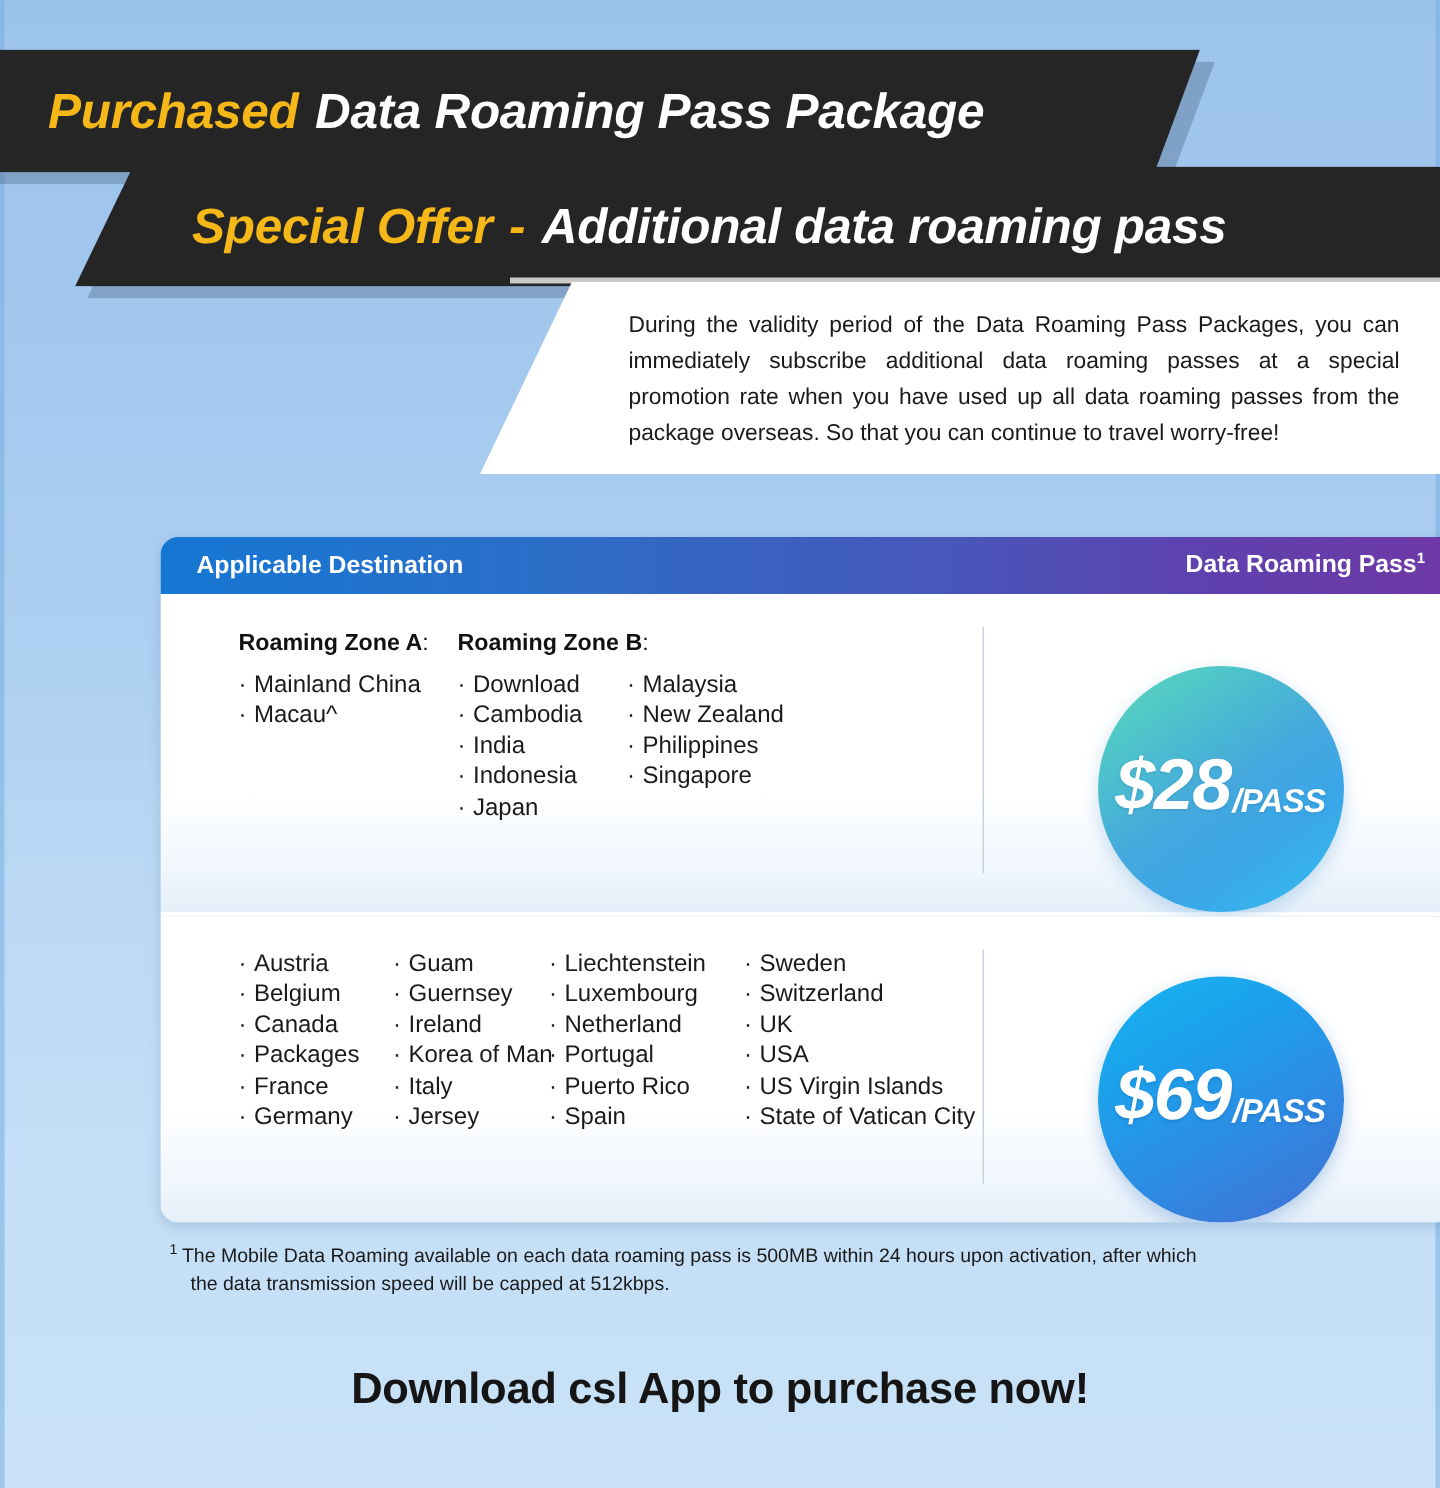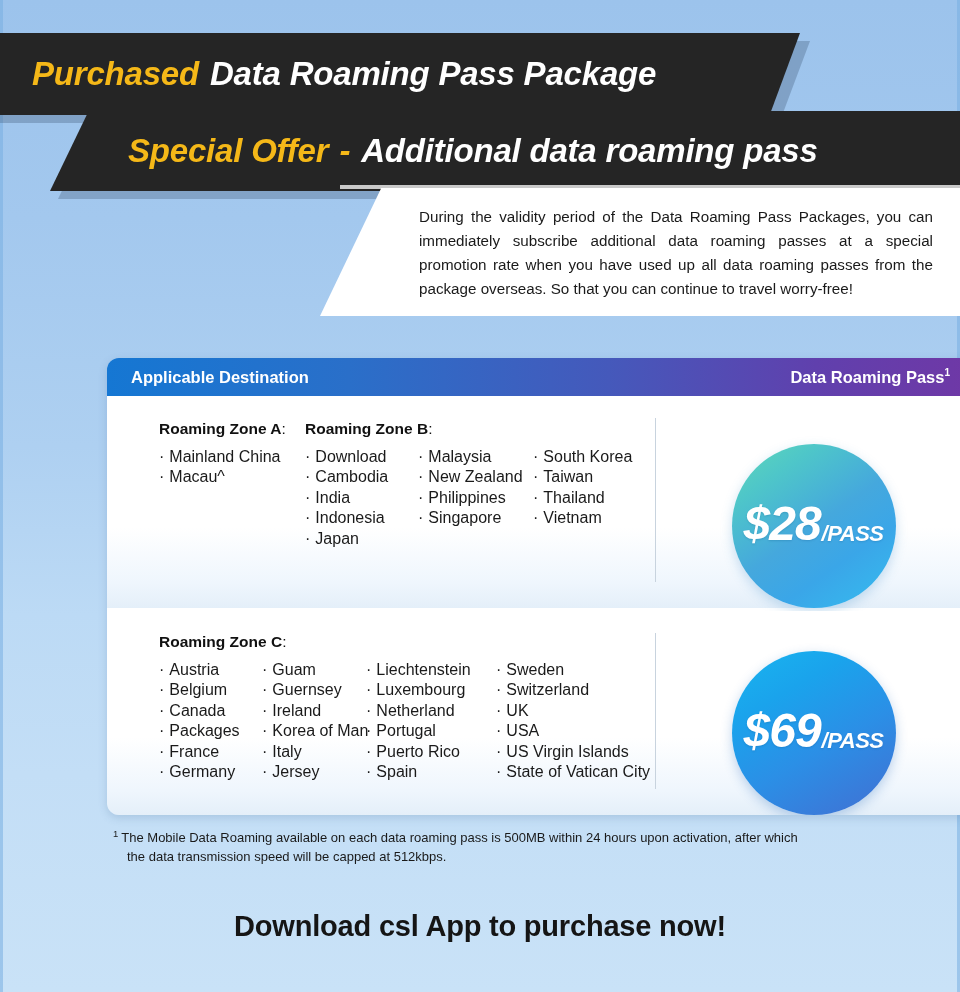--- a/index.html
+++ b/index.html
@@ -346,26 +346,20 @@
             <div class="country"><span class="bullet">·</span><span>India</span></div>
             <div class="country"><span class="bullet">·</span><span>Indonesia</span></div>
             <div class="country"><span class="bullet">·</span><span>Japan</span></div>
           </div>
           <div class="zone-col">
             <div class="country"><span class="bullet">·</span><span>Malaysia</span></div>
             <div class="country"><span class="bullet">·</span><span>New Zealand</span></div>
             <div class="country"><span class="bullet">·</span><span>Philippines</span></div>
             <div class="country"><span class="bullet">·</span><span>Singapore</span></div>
           </div>
-          <div class="zone-col">
-            <div class="country"><span class="bullet">·</span><span>South Korea</span></div>
-            <div class="country"><span class="bullet">·</span><span>Taiwan</span></div>
-            <div class="country"><span class="bullet">·</span><span>Thailand</span></div>
-            <div class="country"><span class="bullet">·</span><span>Vietnam</span></div>
-          </div>
         </div>
       </div>
 
       <div class="vdiv"></div>
     </div>
 
     <div class="row-price">
       <div class="price-bubble" id="bubble-28">
         <div class="price-inner">
           <span class="price-amount">$28</span>
@@ -374,23 +368,20 @@
       </div>
     </div>
   </div>
 
   <div class="row-divider"></div>
 
   <div class="card-row" id="row-c">
     <div class="row-zones">
 
       <div id="zone-c-block">
-        <div class="zone-title">
-          <span>Roaming Zone C</span><span class="colon">:</span>
-        </div>
         <div class="zone-cols">
           <div class="zone-col">
             <div class="country"><span class="bullet">·</span><span>Austria</span></div>
             <div class="country"><span class="bullet">·</span><span>Belgium</span></div>
             <div class="country"><span class="bullet">·</span><span>Canada</span></div>
             <div class="country"><span class="bullet">·</span><span>Packages</span></div>
             <div class="country"><span class="bullet">·</span><span>France</span></div>
             <div class="country"><span class="bullet">·</span><span>Germany</span></div>
           </div>
           <div class="zone-col">

